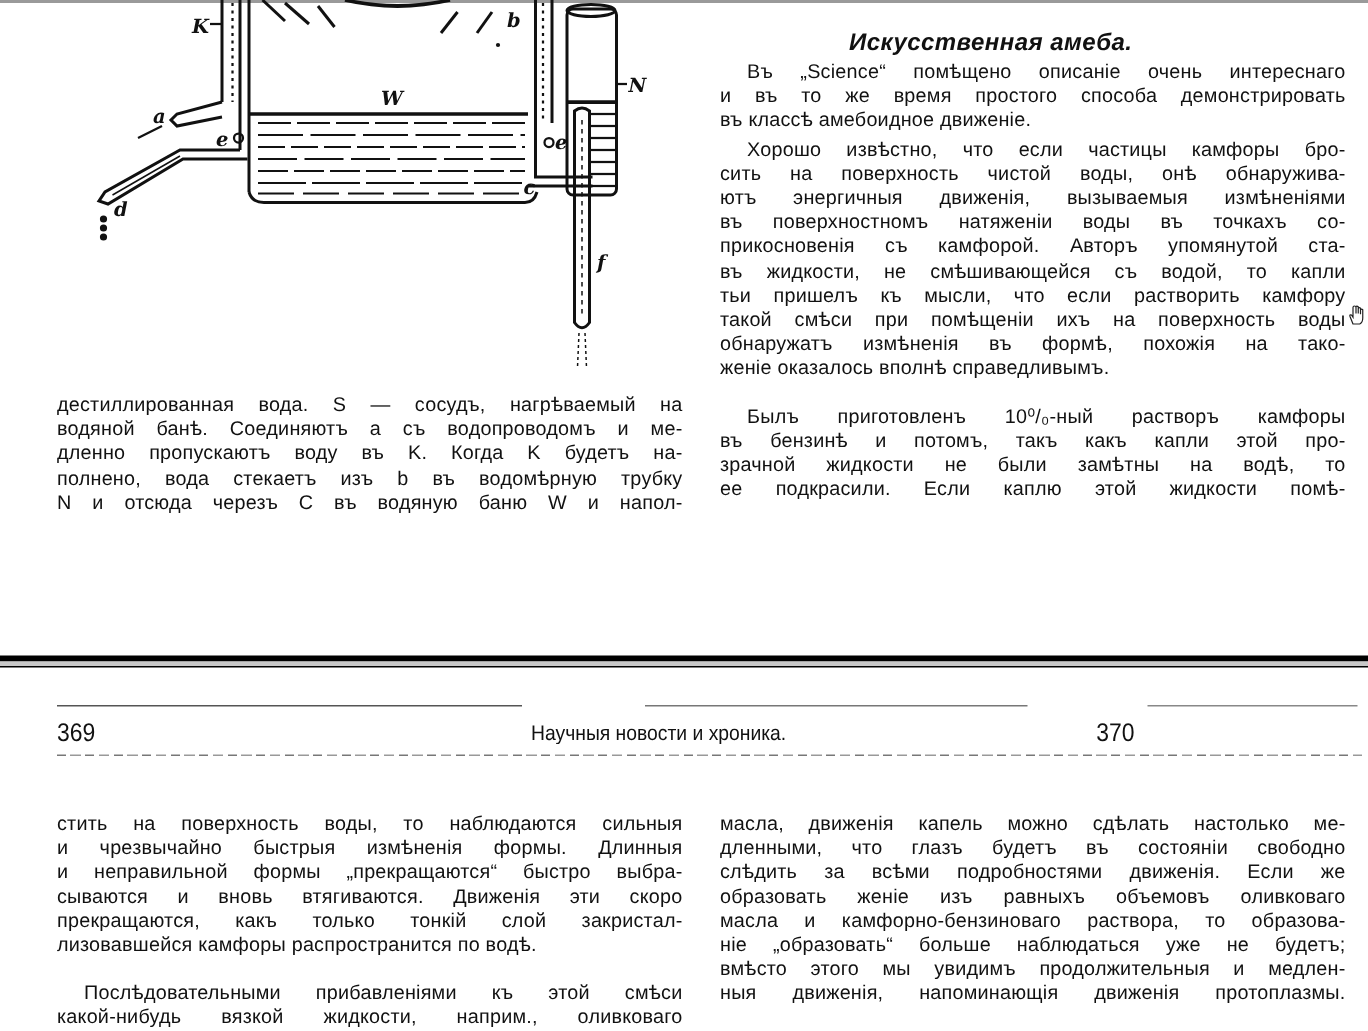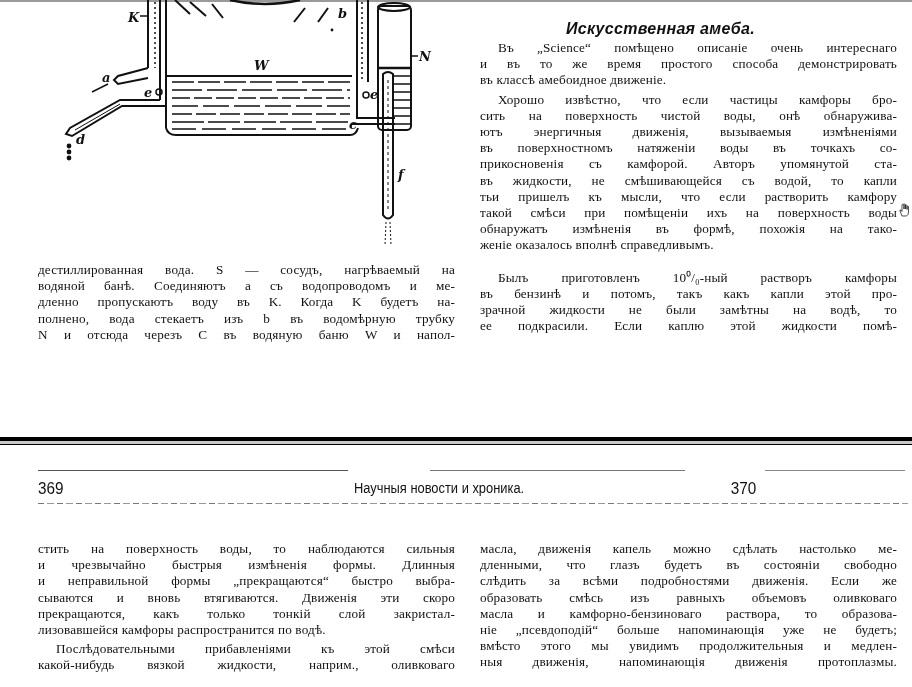--- a/index.html
+++ b/index.html
@@ -7,21 +7,21 @@
     width: 912px; height: 687px; overflow: hidden; position: relative;
     background: #ffffff; color: #111;
     font-family: "Liberation Sans", "DejaVu Sans", sans-serif;
   }
   .top-rule { position: absolute; left: 0; top: 0; width: 912px; height: 2px; background: #9a9a9a; }
   .diagram { position: absolute; left: 0; top: 0; width: 470px; height: 255px; }
   .diagram svg { width: 100%; height: 100%; display: block; }
   .diagram text { font-family: "DejaVu Serif", serif; font-style: italic; font-weight: bold; font-size: 13px; fill: #111; }
 
   .col { position: absolute; font-size: 13.2px; line-height: 16.2px; letter-spacing: 0.15px; }
-  .col .line { display: block; text-align: justify; text-align-last: justify; white-space: nowrap; font-family: Liberation Serif, serif; }
+  .col .line { display: block; text-align: justify; text-align-last: justify; white-space: nowrap; }
   .col .line.last { text-align-last: left; }
   .col .indent { padding-left: 18px; }
 
   .title { position: absolute; left: 566px; top: 20px; font-size: 16px; font-weight: bold; letter-spacing: 0.3px; font-style: italic; }
 
   .page-sep { position: absolute; left: 0; top: 437px; width: 912px; }
   .page-sep .black { height: 4px; background: #000; }
   .page-sep .gray { height: 3px; background: #c8c8c8; }
   .page-sep .thin { height: 1px; background: #000; }
 
@@ -174,31 +174,31 @@
   <div class="rh-rule-bot"></div>
 </div>
 
 <div class="col" style="left:38px; top:541px; width:417px;">
   <span class="line">стить на поверхность воды, то наблюдаются сильныя</span>
   <span class="line">и чрезвычайно быстрыя измѣненія формы. Длинныя</span>
   <span class="line">и неправильной формы „прекращаются“ быстро выбра-</span>
   <span class="line">сываются и вновь втягиваются. Движенія эти скоро</span>
   <span class="line">прекращаются, какъ только тонкій слой закристал-</span>
   <span class="line last">лизовавшейся камфоры распространится по водѣ.</span>
-  <span class="line indent" style="margin-top:3px">Послѣдовательными прибавленіями къ этой смѣси</span>
+  <span class="line indent" style="margin-top:16px">Послѣдовательными прибавленіями къ этой смѣси</span>
   <span class="line">какой-нибудь вязкой жидкости, наприм., оливковаго</span>
 </div>
 
 <div class="col" style="left:480px; top:541px; width:417px;">
   <span class="line">масла, движенія капель можно сдѣлать настолько ме-</span>
   <span class="line">дленными, что глазъ будетъ въ состояніи свободно</span>
   <span class="line">слѣдить за всѣми подробностями движенія. Если же</span>
-  <span class="line">образовать смѣсь изъ равныхъ объемовъ оливковаго</span>
+  <span class="line">образовать женіе изъ равныхъ объемовъ оливковаго</span>
   <span class="line">масла и камфорно-бензиноваго раствора, то образова-</span>
-  <span class="line">ніе „псевдоподій“ больше напоминающія уже не будетъ;</span>
+  <span class="line">ніе „образовать“ больше наблюдаться уже не будетъ;</span>
   <span class="line">вмѣсто этого мы увидимъ продолжительныя и медлен-</span>
   <span class="line">ныя движенія, напоминающія движенія протоплазмы.</span>
 </div>
 
 <div class="cursor">
   <svg viewBox="0 0 12 14" width="12" height="14" xmlns="http://www.w3.org/2000/svg">
     <path d="M3 13 L1 8 Q0.5 6.5 2 7 L3 8.5 L3 2 Q3 1 4 1 Q5 1 5 2 L5 6 L5 1.5 Q5.5 0.6 6.5 1.5 L6.5 6 L6.5 2.5 Q7.2 1.7 8 2.5 L8 6.5 L8 3.5 Q8.8 2.8 9.5 3.5 L9.5 9 Q9.5 12 7.5 13 Z" fill="#fff" stroke="#222" stroke-width="0.8"></path>
   </svg>
 </div>
 

